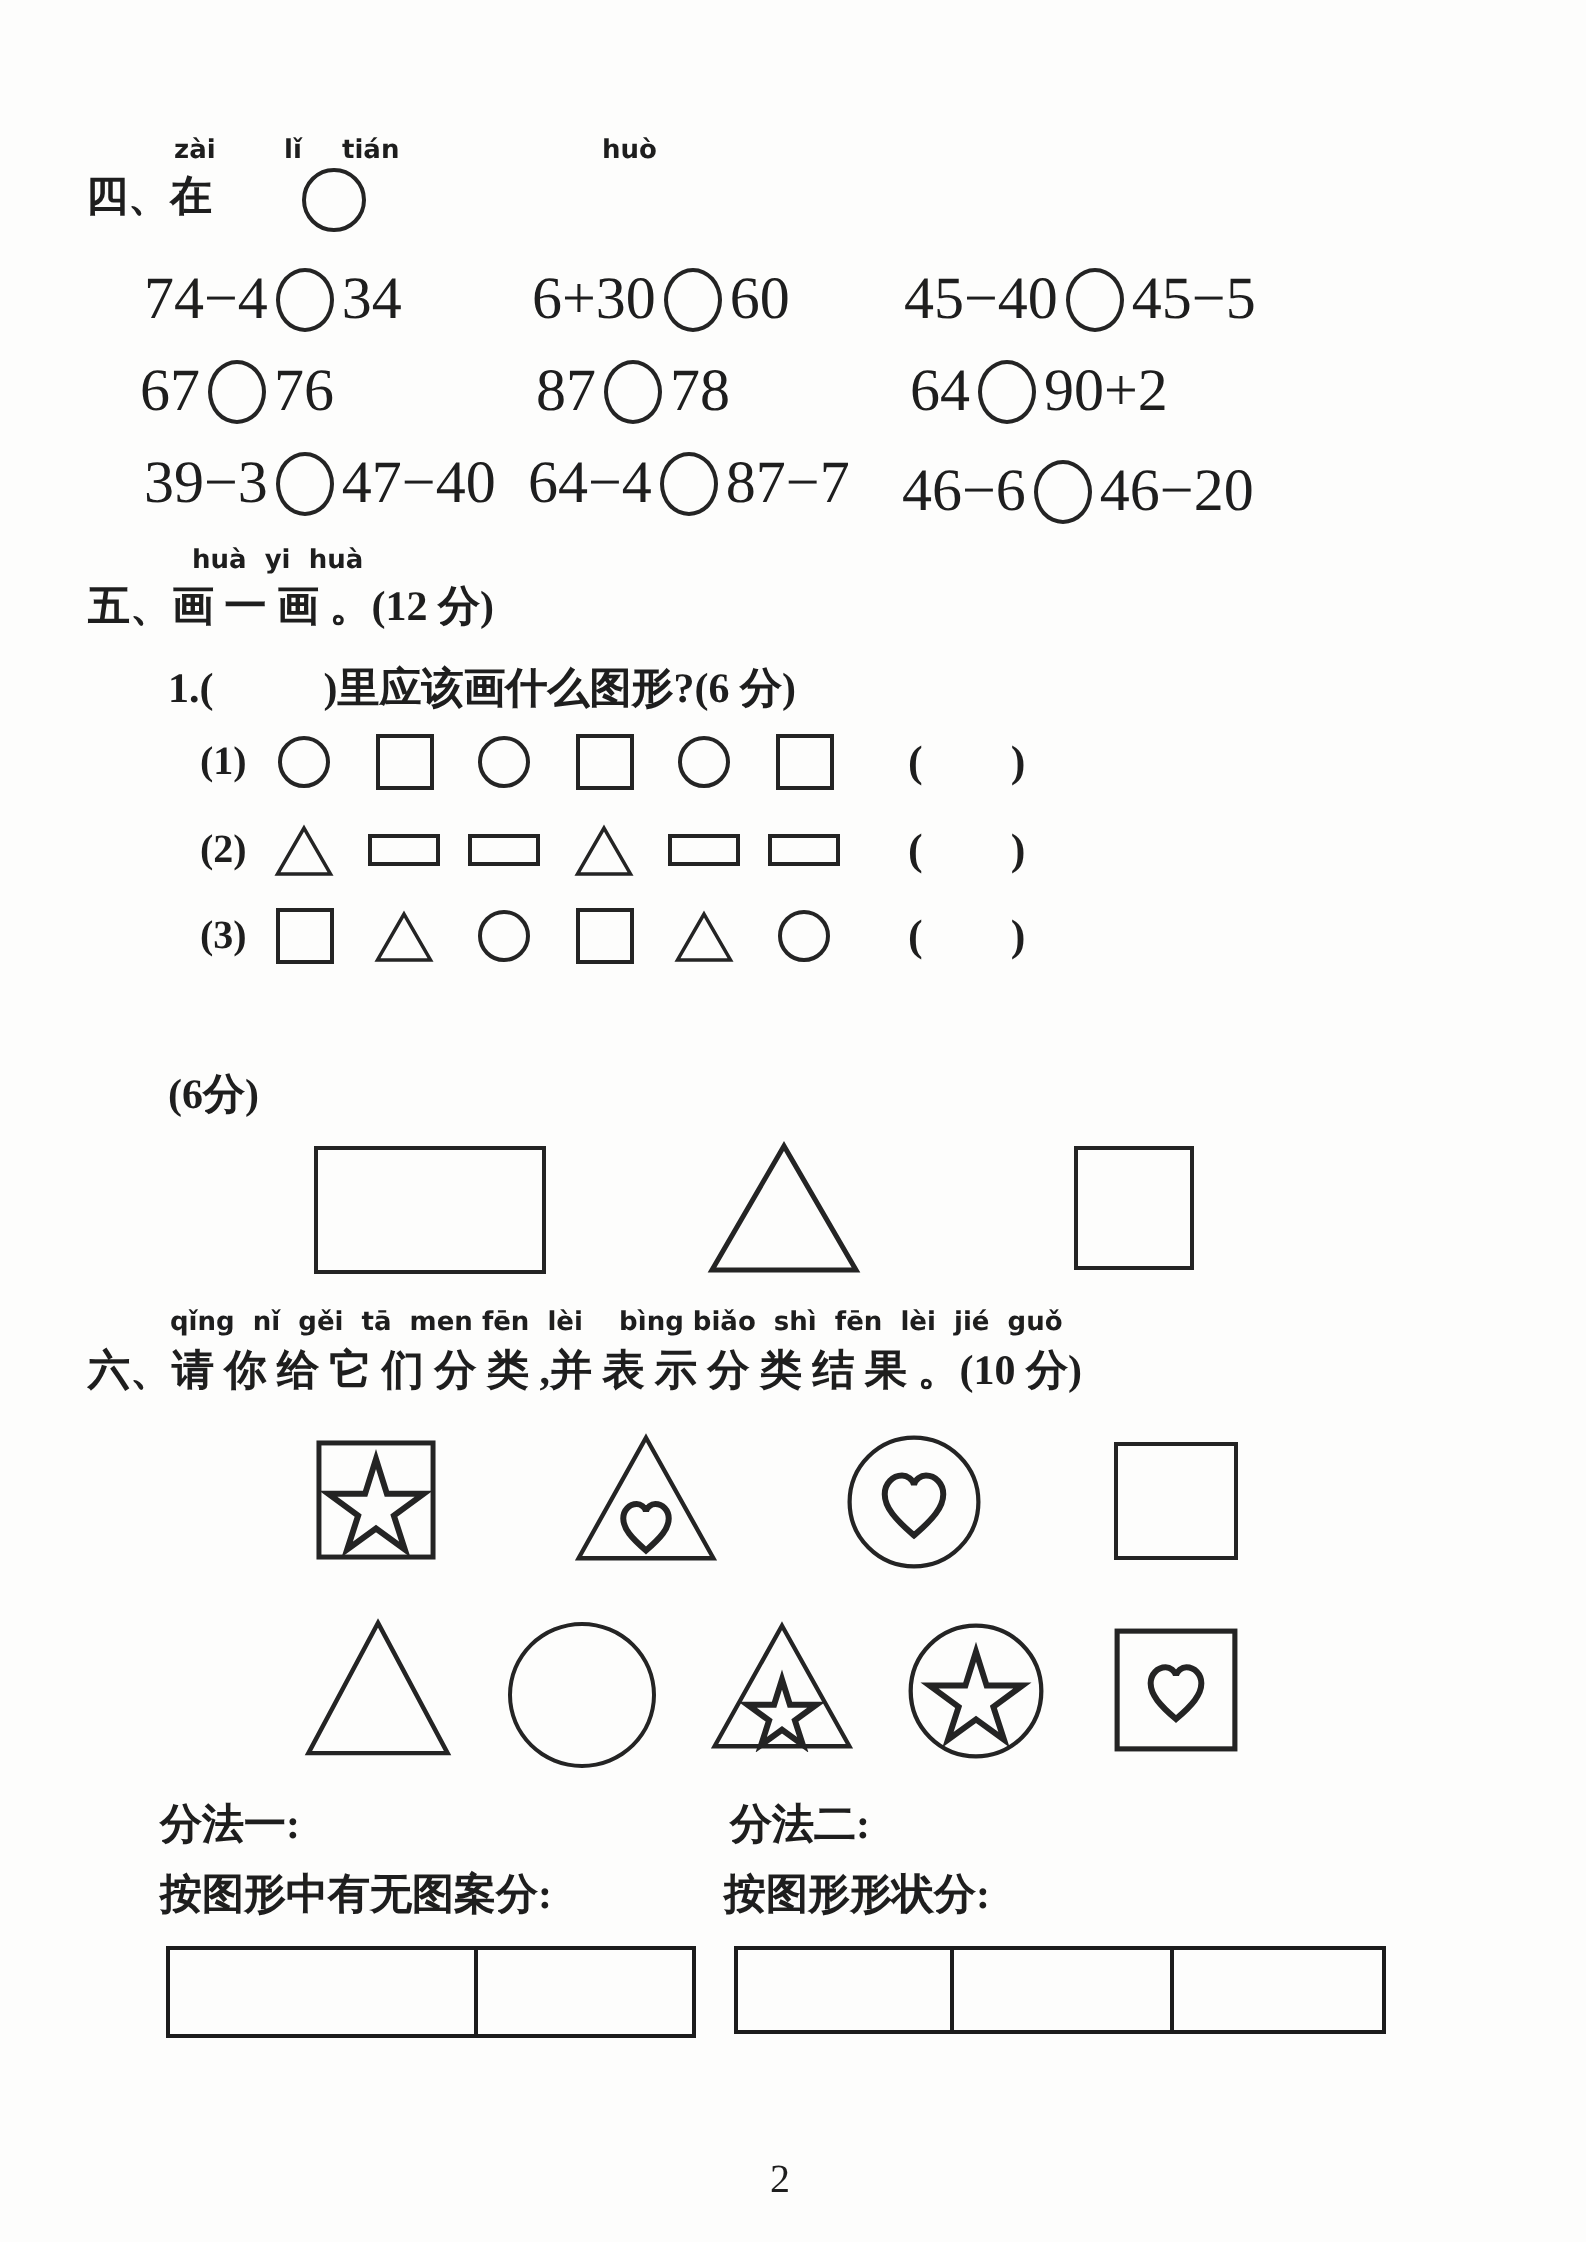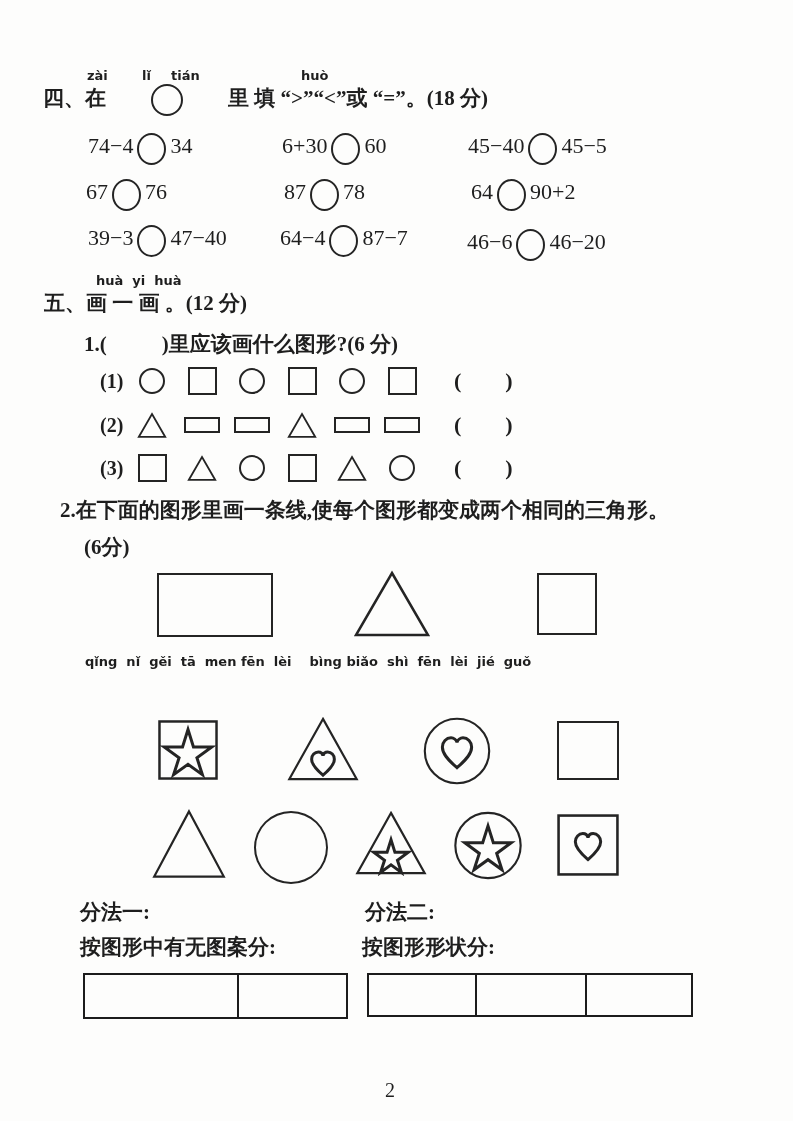--- a/index.html
+++ b/index.html
@@ -13,21 +13,21 @@
     font-family:"DejaVu Sans","Liberation Sans",sans-serif;
     font-size:13px;color:#1e1e1e;font-weight:600;white-space:pre;
   }
   .ctext{font-size:21px;font-weight:700;white-space:pre;}
   .title-row{display:flex;align-items:flex-start;gap:40px;}
   .blank-circle{
     display:inline-block;width:25px;height:28px;border:2px solid #242424;
     border-radius:50%;vertical-align:middle;margin:0 4px;background:transparent;
   }
   .blank-circle.lg{width:28px;height:28px;margin:0 5px;}
-  .cmp{display:flex;align-items:flex-start;font-size:22px;font-weight:500;margin-left:16px;}
+  .cmp{display:flex;align-items:center;font-size:30px;font-weight:500;}
   .gap55{display:inline-block;width:55px;}
   .gap44{display:inline-block;width:44px;}
   .prow{display:flex;align-items:center;height:30px;}
   .plabel{width:34px;font-size:20px;font-weight:700;}
   .pcell{width:36px;margin-right:14px;display:flex;justify-content:center;align-items:center;height:30px;}
   .panswer{margin-left:20px;font-size:22px;font-weight:600;}
   .sh-circle{width:22px;height:22px;border:2px solid #242424;border-radius:50%;}
   .sh-square{width:25px;height:24px;border:2px solid #242424;}
   .sh-rect{width:32px;height:12px;border:2px solid #242424;}
   .outline-rect{border:2.5px solid #242424;background:transparent;}
@@ -45,21 +45,20 @@
 <div class="sheet">
 
   <span class="abs pinyin" style="left:87px;top:68px">zài</span>
   <span class="abs pinyin" style="left:142px;top:68px">lǐ</span>
   <span class="abs pinyin" style="left:171px;top:68px">tián</span>
   <span class="abs pinyin" style="left:301px;top:68px">huò</span>
 
   <div class="abs title-row" style="left:43px;top:84px">
     <span class="ctext">四、在</span>
     <span class="blank-circle lg"></span>
-    <span class="ctext">里 填 “&gt;”“&lt;”或 “=”。(18 分)</span>
   </div>
 
   <div class="abs cmp" style="left:72px;top:133px">
     <span>74−4</span>
     <span class="blank-circle"></span>
     <span>34</span>
   </div>
   <div class="abs cmp" style="left:266px;top:133px">
     <span>6+30</span>
     <span class="blank-circle"></span>
@@ -178,30 +177,30 @@
         <svg width="30" height="27" viewBox="0 0 34 30">
           <polygon points="17,2 32,28 2,28" fill="none" stroke="#242424" stroke-width="2"></polygon>
         </svg>
       </span>
     <span class="pcell">
         <span class="sh-circle"></span>
       </span>
     <span class="panswer"><span>(</span><span class="gap44"></span><span>)</span></span>
   </div>
 
-  <span class="abs ctext" style="left:60px;top:496px">2.在下面的图形里画一条线,使每个图形都变成两个相同的三角形。</span>
   <span class="abs ctext" style="left:84px;top:533px">(6分)</span>
 
   <div class="abs outline-rect" style="left:157px;top:573px;width:112px;height:60px"></div>
   <svg class="abs" style="left:353px;top:570px" width="78" height="68" viewBox="0 0 78 68">
     <polygon points="39,3 75,65 3,65" fill="none" stroke="#242424" stroke-width="2.5"></polygon>
   </svg>
   <div class="abs outline-square" style="left:537px;top:573px;width:56px;height:58px"></div>
 
   <span class="abs pinyin" style="left:85px;top:654px">qǐng  nǐ  gěi  tā  men fēn  lèi    bìng biǎo  shì  fēn  lèi  jié  guǒ</span>
+  <span class="abs ctext" style="left:44px;top:671px">六、请 你 给 它 们 分 类 ,并 表 示 分 类 结 果 。(10 分)</span>
 
   <svg class="abs" style="left:156px;top:719px" width="64" height="62" viewBox="0 0 100 100">
     <rect x="4" y="4" width="92" height="92" fill="none" stroke="#242424" stroke-width="4"></rect>
     <polygon points="50,5 61,40 98,40 68,62 79,96 50,75 21,96 32,62 2,40 39,40" transform="translate(50,53) scale(0.8) translate(-50,-50)" fill="none" stroke="#242424" stroke-width="3" vector-effect="non-scaling-stroke"></polygon>
   </svg>
   <svg class="abs" style="left:287px;top:716px" width="72" height="66" viewBox="0 0 100 92">
     <polygon points="50,4 97,88 3,88" fill="none" stroke="#242424" stroke-width="3"></polygon>
     <path d="M50 78 C36 66 28 57 28 47 C28 39 34 33 41 33 C45 33 49 36 50 40 C51 36 55 33 59 33 C66 33 72 39 72 47 C72 57 64 66 50 78 Z" transform="translate(50,66) scale(0.72) translate(-50,-55)" fill="none" stroke="#242424" stroke-width="3" vector-effect="non-scaling-stroke"></path>
   </svg>
   <svg class="abs" style="left:420px;top:716px" width="74" height="70" viewBox="0 0 100 100">

